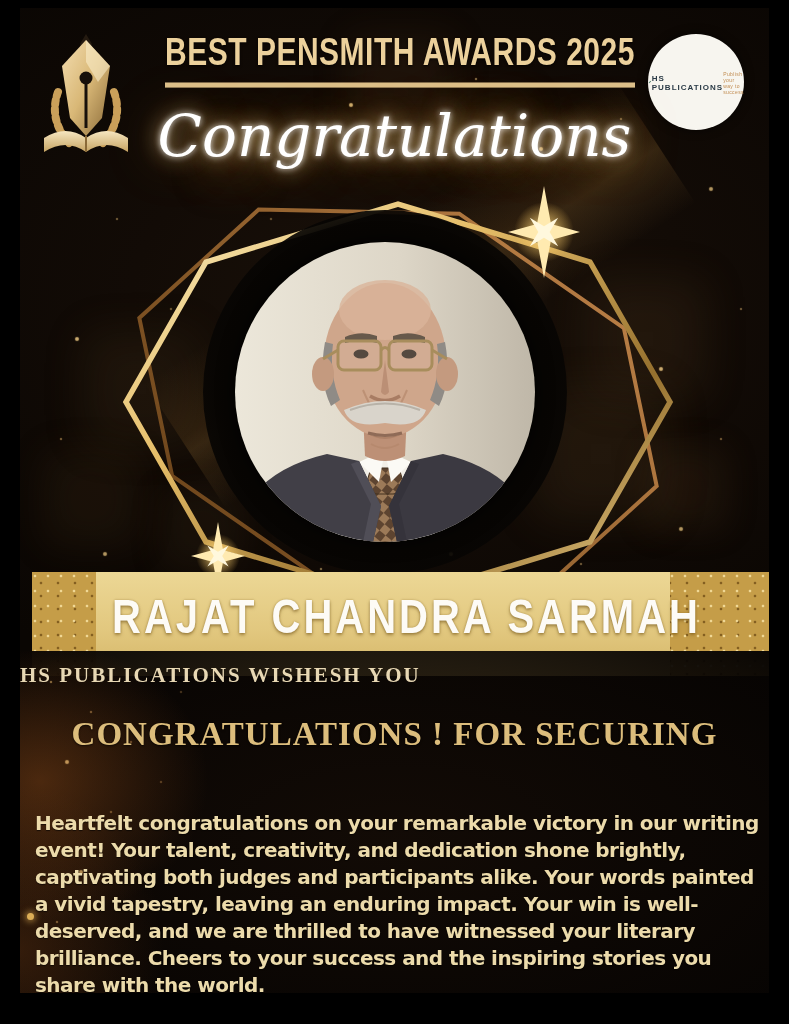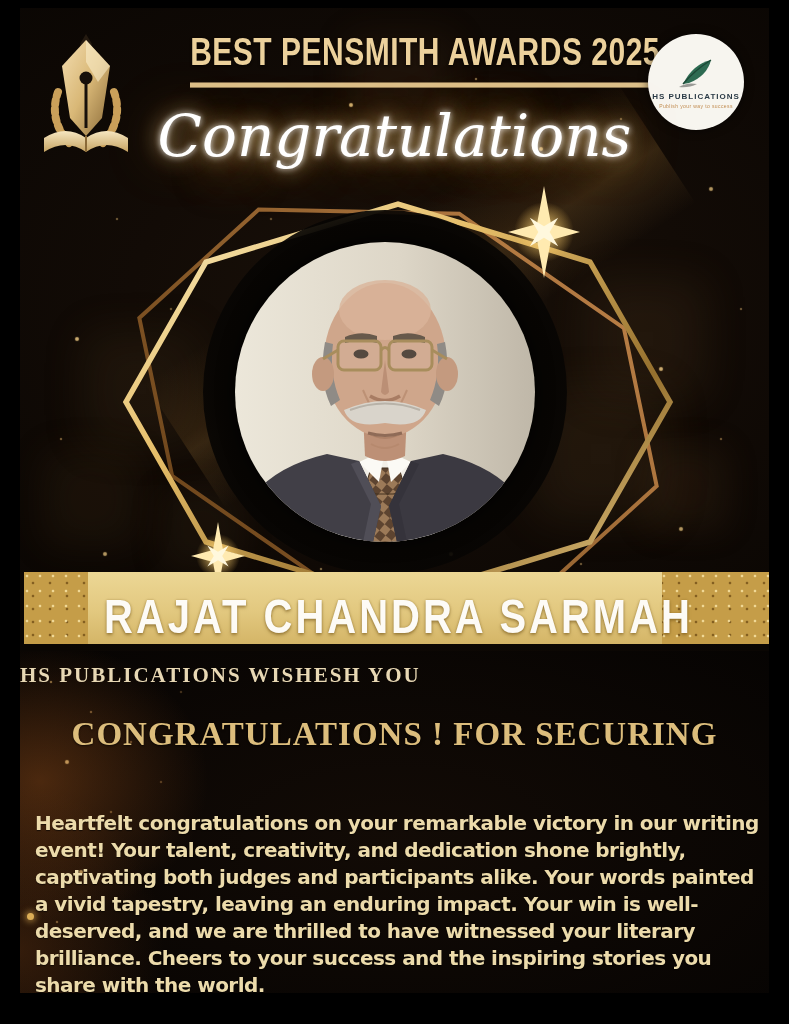--- a/index.html
+++ b/index.html
@@ -45,47 +45,47 @@
       46px 110px 1px 1px rgba(255,205,125,.7), 110px 90px 1px 0 rgba(255,190,110,.5),
       24px 170px 1px 0 rgba(255,200,120,.7), 90px 160px 1px 0 rgba(250,185,105,.55),
       60px 220px 1px 1px rgba(255,205,125,.65), 140px 130px 1px 0 rgba(245,180,100,.45),
       36px 270px 1px 0 rgba(255,195,115,.6), 120px 250px 1px 0 rgba(245,180,100,.45),
       160px 40px 1px 0 rgba(245,180,100,.4), 190px 200px 1px 0 rgba(240,175,95,.35);}
   .gold-bullet{position:absolute;left:7px;top:905px;width:7px;height:7px;border-radius:50%;
         background:#dcae56;box-shadow:0 0 6px 2px rgba(220,170,80,.6);}
 
   
   .logo-left{position:absolute;left:16px;top:24px;width:100px;height:136px;}
-  .title-wrap{position:absolute;left:120px;top:22px;width:520px;text-align:right;}
+  .title-wrap{position:absolute;left:120px;top:22px;width:520px;text-align:center;}
   .event-title{display:inline-block;font-weight:bold;font-size:30px;letter-spacing:.5px;
         color:#ecd19c;transform:scaleY(1.28);transform-origin:top center;
         border-bottom:4px solid #dcc08a;padding-bottom:7px;white-space:nowrap;
         text-shadow:0 1px 2px rgba(0,0,0,.8);}
   .event-tagline{margin-top:16px;font-family:"Liberation Serif",serif;font-size:20px;
         letter-spacing:8px;color:#d2c2a0;white-space:nowrap;}
   .logo-right{position:absolute;left:628px;top:26px;width:96px;height:96px;border-radius:50%;
-        background:#f7f5ef;display:flex;flex-direction:column;align-items:center;
+        background:#f7f5ef;display:flex;flex-direction:row;align-items:center;
         justify-content:center;box-shadow:0 0 10px rgba(0,0,0,.6);}
   .hs-name{font-size:8px;font-weight:bold;color:#2a3a46;letter-spacing:1px;margin-top:2px;}
   .hs-tagline{font-size:5px;color:#c08a4e;letter-spacing:.4px;margin-top:2px;}
 
   
   .script-greeting{position:absolute;left:0;top:94px;width:100%;text-align:center;
         font-family:"DejaVu Serif",serif;font-style:italic;font-size:58px;color:#ffffff;
         text-shadow:0 0 6px rgba(255,255,255,.9),0 0 20px rgba(255,215,140,.85),0 0 48px rgba(255,170,60,.55);}
 
   
   .frame-svg{position:absolute;left:86px;top:176px;width:584px;height:436px;}
   .photo-ring{position:absolute;left:183px;top:202px;width:364px;height:364px;border-radius:50%;
         background:radial-gradient(circle,#070503 62%,rgba(7,5,3,.85) 78%,rgba(7,5,3,0) 100%);}
   .photo{position:absolute;left:215px;top:234px;width:300px;height:300px;border-radius:50%;
         overflow:hidden;box-shadow:0 0 18px rgba(0,0,0,.8);}
 
   
-  .banner{position:absolute;left:4px;top:564px;width:749px;height:72px;
+  .banner{position:absolute;left:12px;top:564px;width:749px;height:104px;
         background:#c59d48;
         background-image:
           radial-gradient(circle at 3px 4px, rgba(255,236,175,.75) 1px, transparent 1.7px),
           radial-gradient(circle at 9px 11px, rgba(110,75,20,.75) 1px, transparent 1.7px);
         background-size:13px 15px,17px 13px;}
   .banner-band{position:absolute;left:64px;top:0;width:574px;height:100%;
         background:linear-gradient(180deg,#ecd795 0%,#e2c87f 55%,#d4b567 100%);}
   .recipient-name{position:absolute;left:0;top:17px;width:100%;text-align:center;
         font-weight:bold;font-size:40px;letter-spacing:3px;color:#fdfbf6;
         transform:scaleY(1.22);transform-origin:top center;white-space:nowrap;

